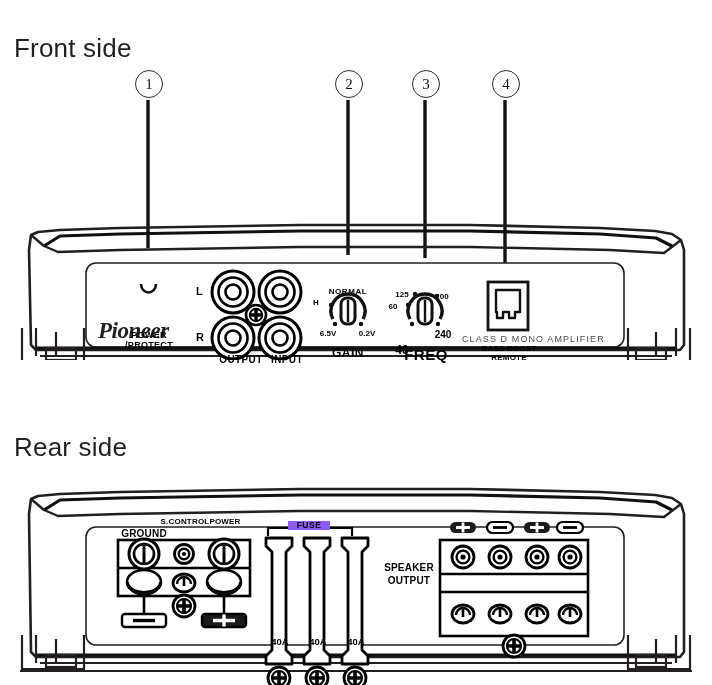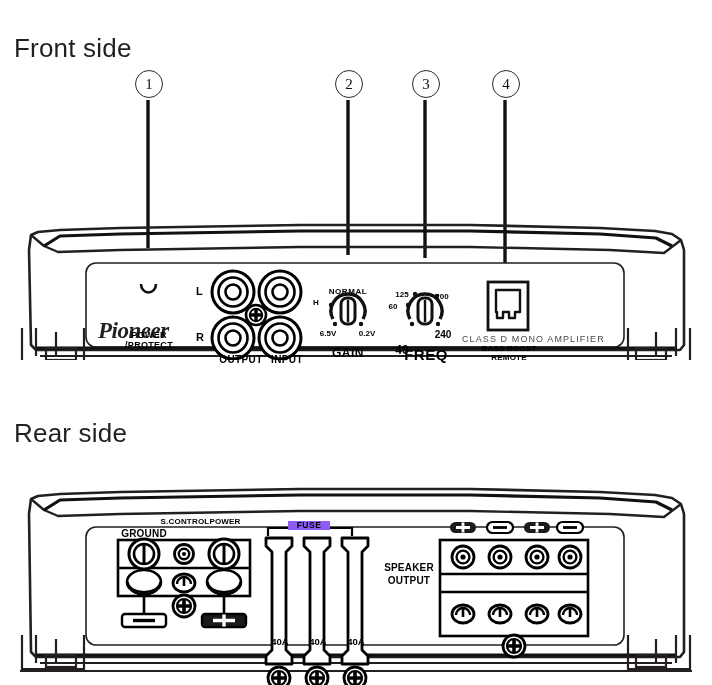--- a/index.html
+++ b/index.html
@@ -3,21 +3,21 @@
 <meta charset="utf-8">
 <style>
   html,body{margin:0;padding:0;background:#ffffff;}
   body{width:712px;height:685px;position:relative;overflow:hidden;
        font-family:"Liberation Sans",sans-serif;color:#1a1a1a;}
   .stage{position:absolute;inset:0;}
   svg{display:block;}
   .title{position:absolute;font-size:26px;font-weight:400;letter-spacing:.2px;color:#231f20;
          font-family:"Liberation Sans",sans-serif;white-space:nowrap;}
   #title-front{left:14px;top:9px;margin-top:24px;}
-  #title-rear{left:14px;top:418px;text-align:center;}
+  #title-rear{left:14px;top:432px;text-align:center;}
   .vlabel{position:absolute;white-space:nowrap;font-family:"Liberation Sans",sans-serif;
           font-weight:bold;color:#000;text-align:center;line-height:1.08;}
   .callout{position:absolute;width:26px;height:26px;border:1.6px solid #2b2b2b;border-radius:50%;
            display:flex;align-items:center;justify-content:center;font-size:15px;color:#111;
            font-family:"Liberation Serif",serif;background:#fff;}
 </style>
 </head>
 <body>
 
 <div class="stage">

